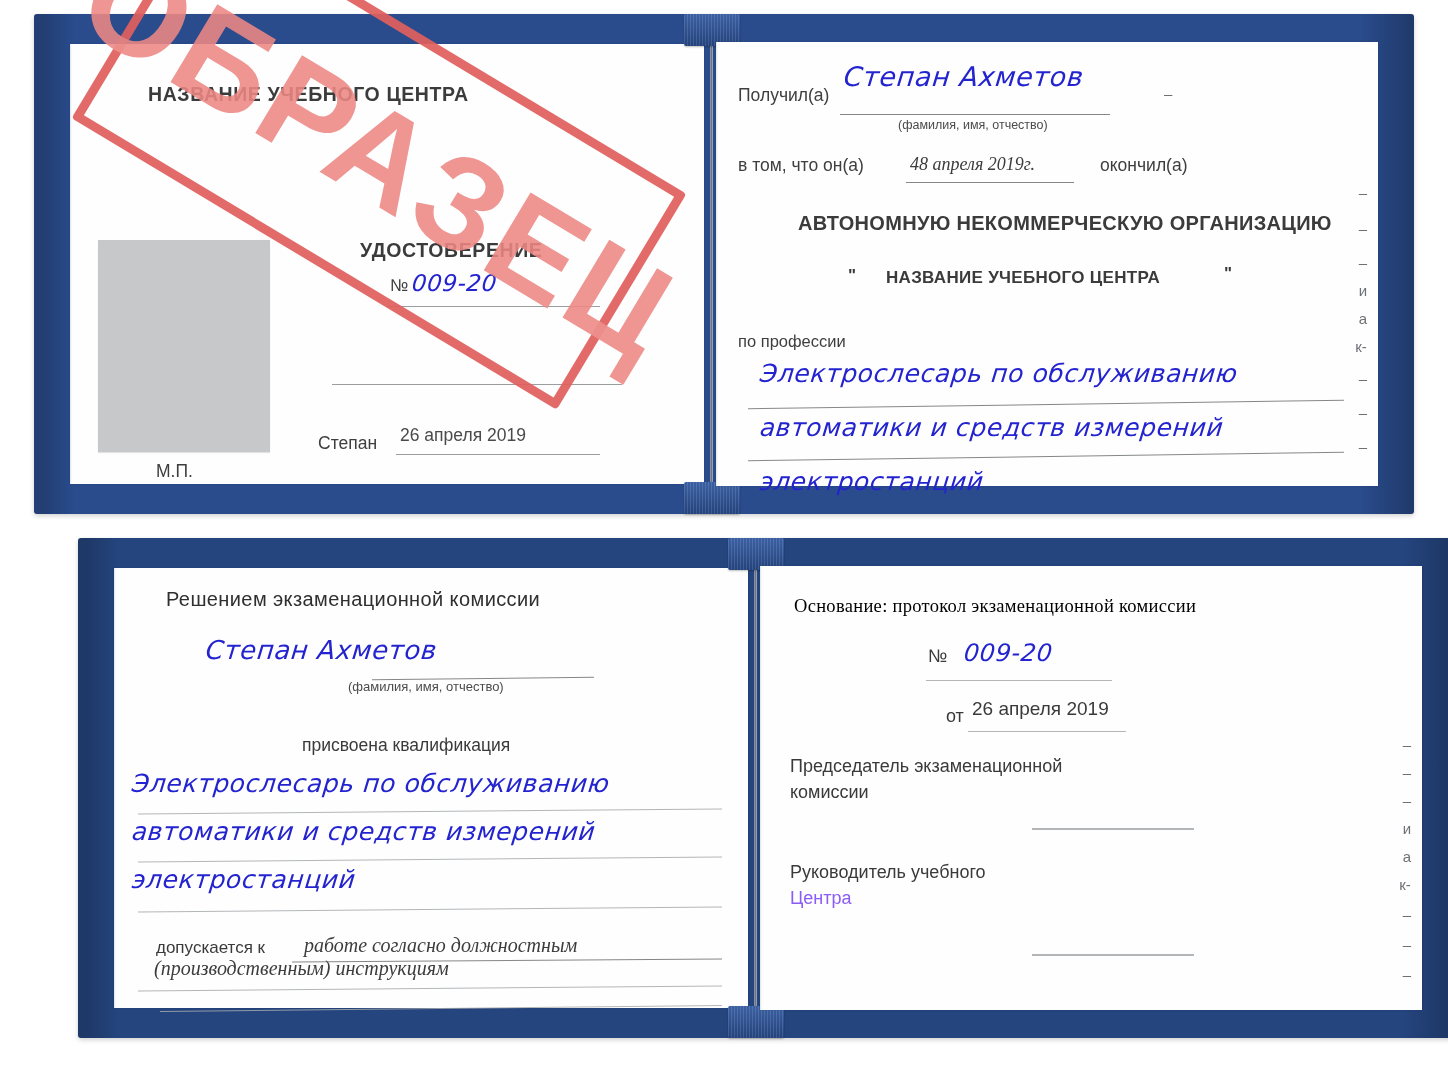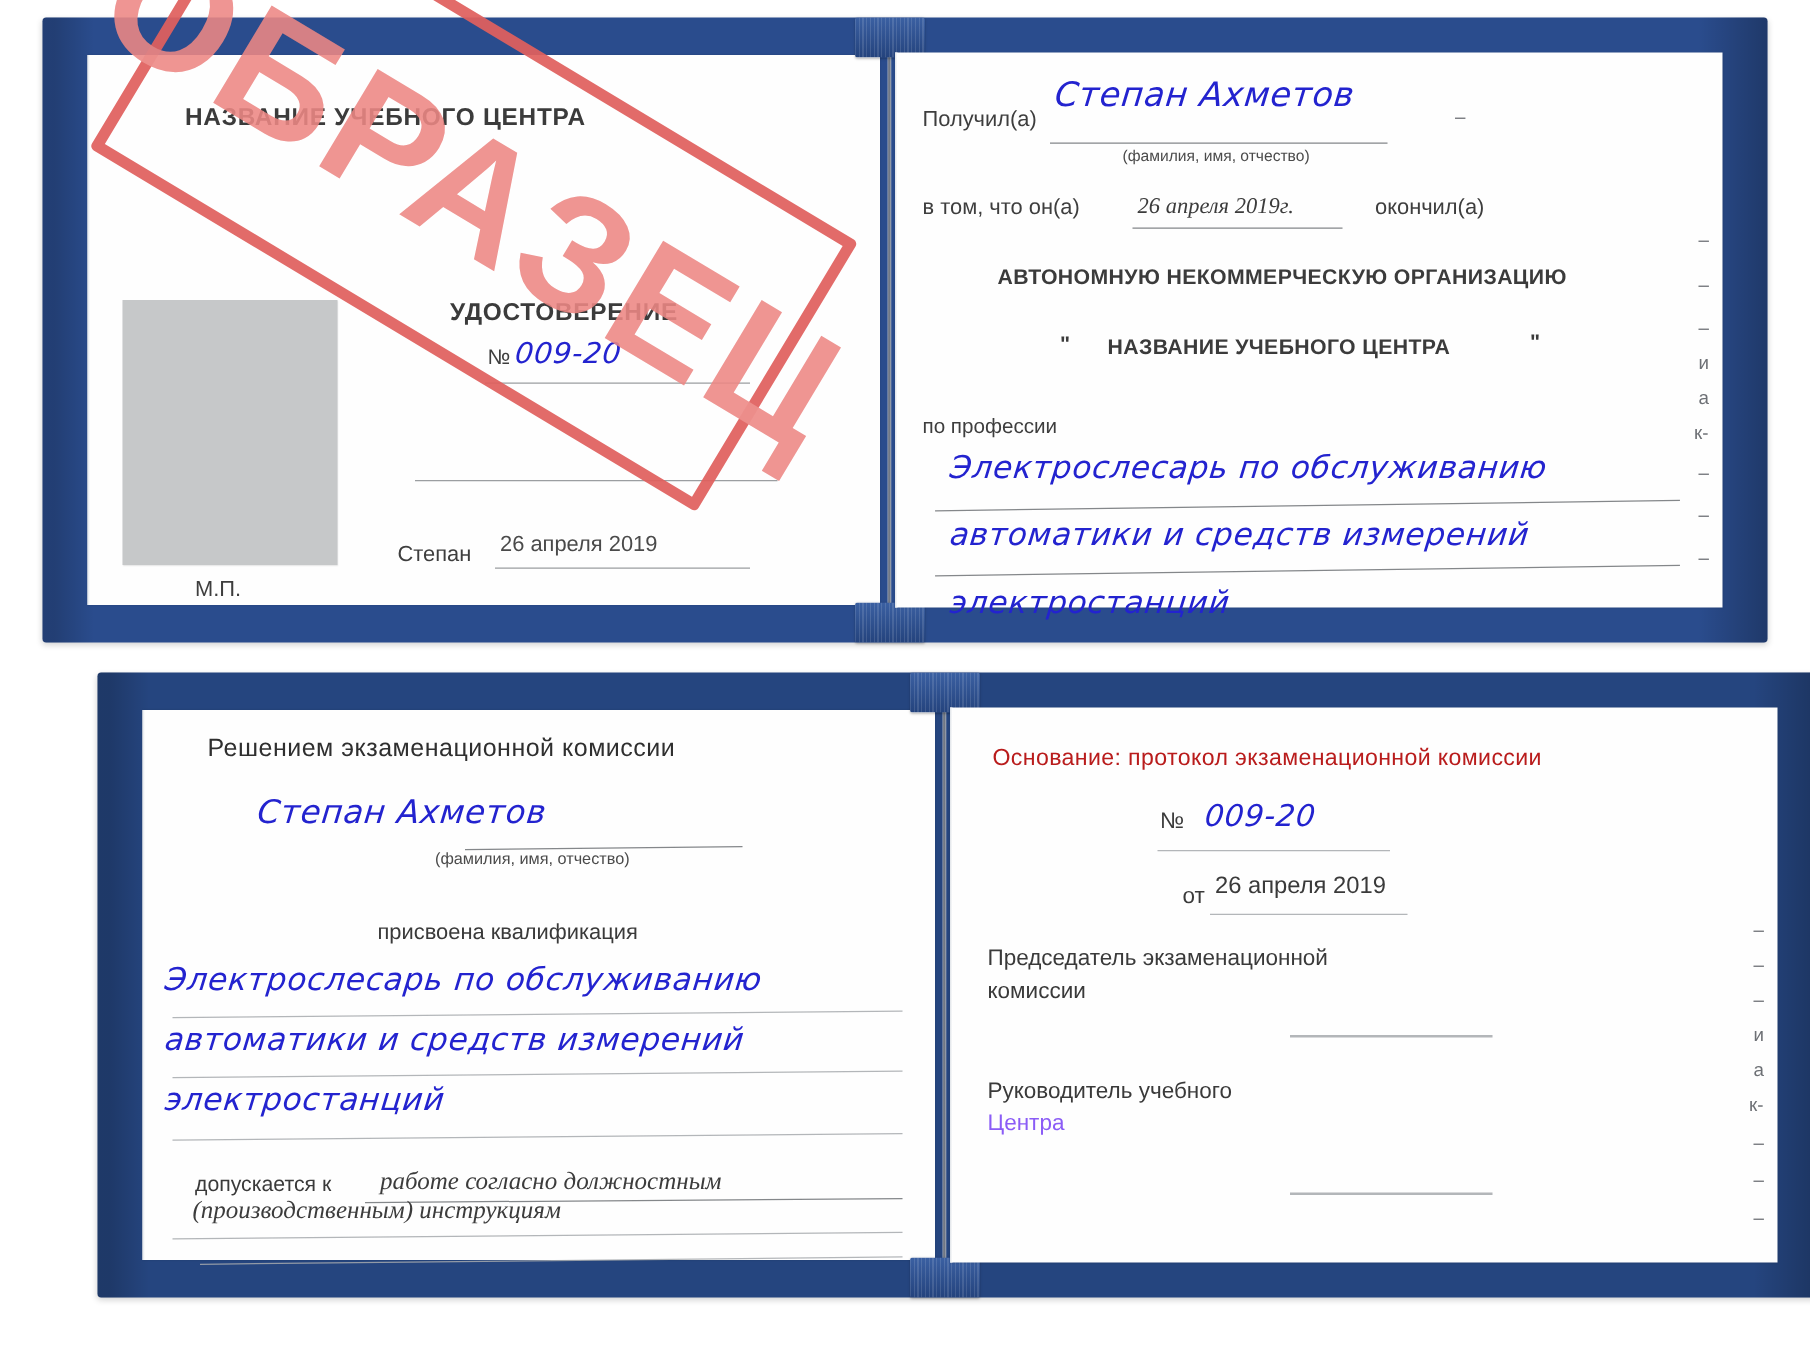--- a/index.html
+++ b/index.html
@@ -154,25 +154,25 @@
 
     <div class="paper" style="left:682px;top:28px;width:662px;height:444px;">
 
       <div class="t" style="left:22px;top:44px;font-size:17.5px;color:#3e3e3e;">Получил(а)</div>
       <div class="t hand" style="left:128px;top:20px;font-size:27px;">Степан Ахметов</div>
       <div class="rule dk" style="left:124px;top:72px;width:270px;"></div>
       <div class="t" style="left:182px;top:76px;font-size:12.5px;color:#4b4b4b;">(фамилия, имя, отчество)</div>
       <div class="t" style="left:448px;top:44px;font-size:15px;color:#6d7075;">–</div>
 
       <div class="t" style="left:22px;top:114px;font-size:17.5px;color:#3e3e3e;text-align:center;">в том, что он(а)</div>
-      <div class="t hand-serif" style="left:194px;top:112px;font-size:18px;">26 апреля 2019г.</div>
+      <div class="t hand-serif" style="left:194px;top:112px;font-size:18px;">48 апреля 2019г.</div>
       <div class="rule dk" style="left:190px;top:140px;width:168px;"></div>
       <div class="t" style="left:384px;top:114px;font-size:17.5px;color:#3e3e3e;">окончил(а)</div>
 
-      <div class="t cap" style="left:82px;top:170px;font-size:17px;font-weight:bold;color:#3b3b3b;letter-spacing:.3px;">АВТОНОМНУЮ НЕКОММЕРЧЕСКУЮ ОРГАНИЗАЦИЮ</div>
+      <div class="t cap" style="left:82px;top:170px;font-size:20px;font-weight:bold;color:#3b3b3b;letter-spacing:.3px;">АВТОНОМНУЮ НЕКОММЕРЧЕСКУЮ ОРГАНИЗАЦИЮ</div>
       <div class="t" style="left:132px;top:224px;font-size:17px;font-weight:bold;color:#3b3b3b;">"</div>
       <div class="t cap" style="left:170px;top:226px;font-size:17px;font-weight:bold;color:#3b3b3b;letter-spacing:.3px;">НАЗВАНИЕ УЧЕБНОГО ЦЕНТРА</div>
       <div class="t" style="left:508px;top:222px;font-size:17px;font-weight:bold;color:#3b3b3b;">"</div>
 
       <div class="t" style="left:22px;top:290px;font-size:16.5px;color:#3e3e3e;">по профессии</div>
 
       <div class="t hand" style="left:44px;top:318px;font-size:25px;">Электрослесарь по обслуживанию</div>
       <div class="rule dk" style="left:32px;top:362px;width:596px;transform:rotate(-0.8deg);"></div>
 
       <div class="t hand" style="left:44px;top:372px;font-size:25px;">автоматики и средств измерений</div>
@@ -231,21 +231,21 @@
       <div class="rule lt" style="left:24px;top:420px;width:584px;transform:rotate(-0.5deg);"></div>
       <div class="rule lt" style="left:46px;top:440px;width:562px;transform:rotate(-0.6deg);"></div>
     </div>
 
     <div class="spine" style="left:676px;top:28px;height:444px;"></div>
     <div class="spine-tab" style="left:650px;top:0px;width:56px;height:32px;"></div>
     <div class="spine-tab" style="left:650px;top:468px;width:56px;height:32px;"></div>
 
     <div class="paper" style="left:682px;top:28px;width:662px;height:444px;">
 
-      <div class="t" style="left:34px;top:30px;font-size:18.5px;color:#b91c1c;letter-spacing:.3px;">Основание: протокол экзаменационной комиссии</div>
+      <div class="t" style="left:34px;top:30px;font-size:18.5px;color:#000000;letter-spacing:.3px;font-family:Liberation Serif, serif;">Основание: протокол экзаменационной комиссии</div>
 
       <div class="t" style="left:168px;top:80px;font-size:18px;color:#3a3a3a;">№</div>
       <div class="t hand" style="left:204px;top:74px;font-size:24px;">009-20</div>
       <div class="rule lt" style="left:166px;top:114px;width:186px;"></div>
 
       <div class="t" style="left:186px;top:140px;font-size:18px;color:#3a3a3a;">от</div>
       <div class="t" style="left:212px;top:132px;font-size:19px;color:#3a3a3a;">26 апреля 2019</div>
       <div class="rule lt" style="left:208px;top:165px;width:158px;"></div>
 
       <div class="t" style="left:30px;top:190px;font-size:18px;color:#3a3a3a;">Председатель экзаменационной</div>

